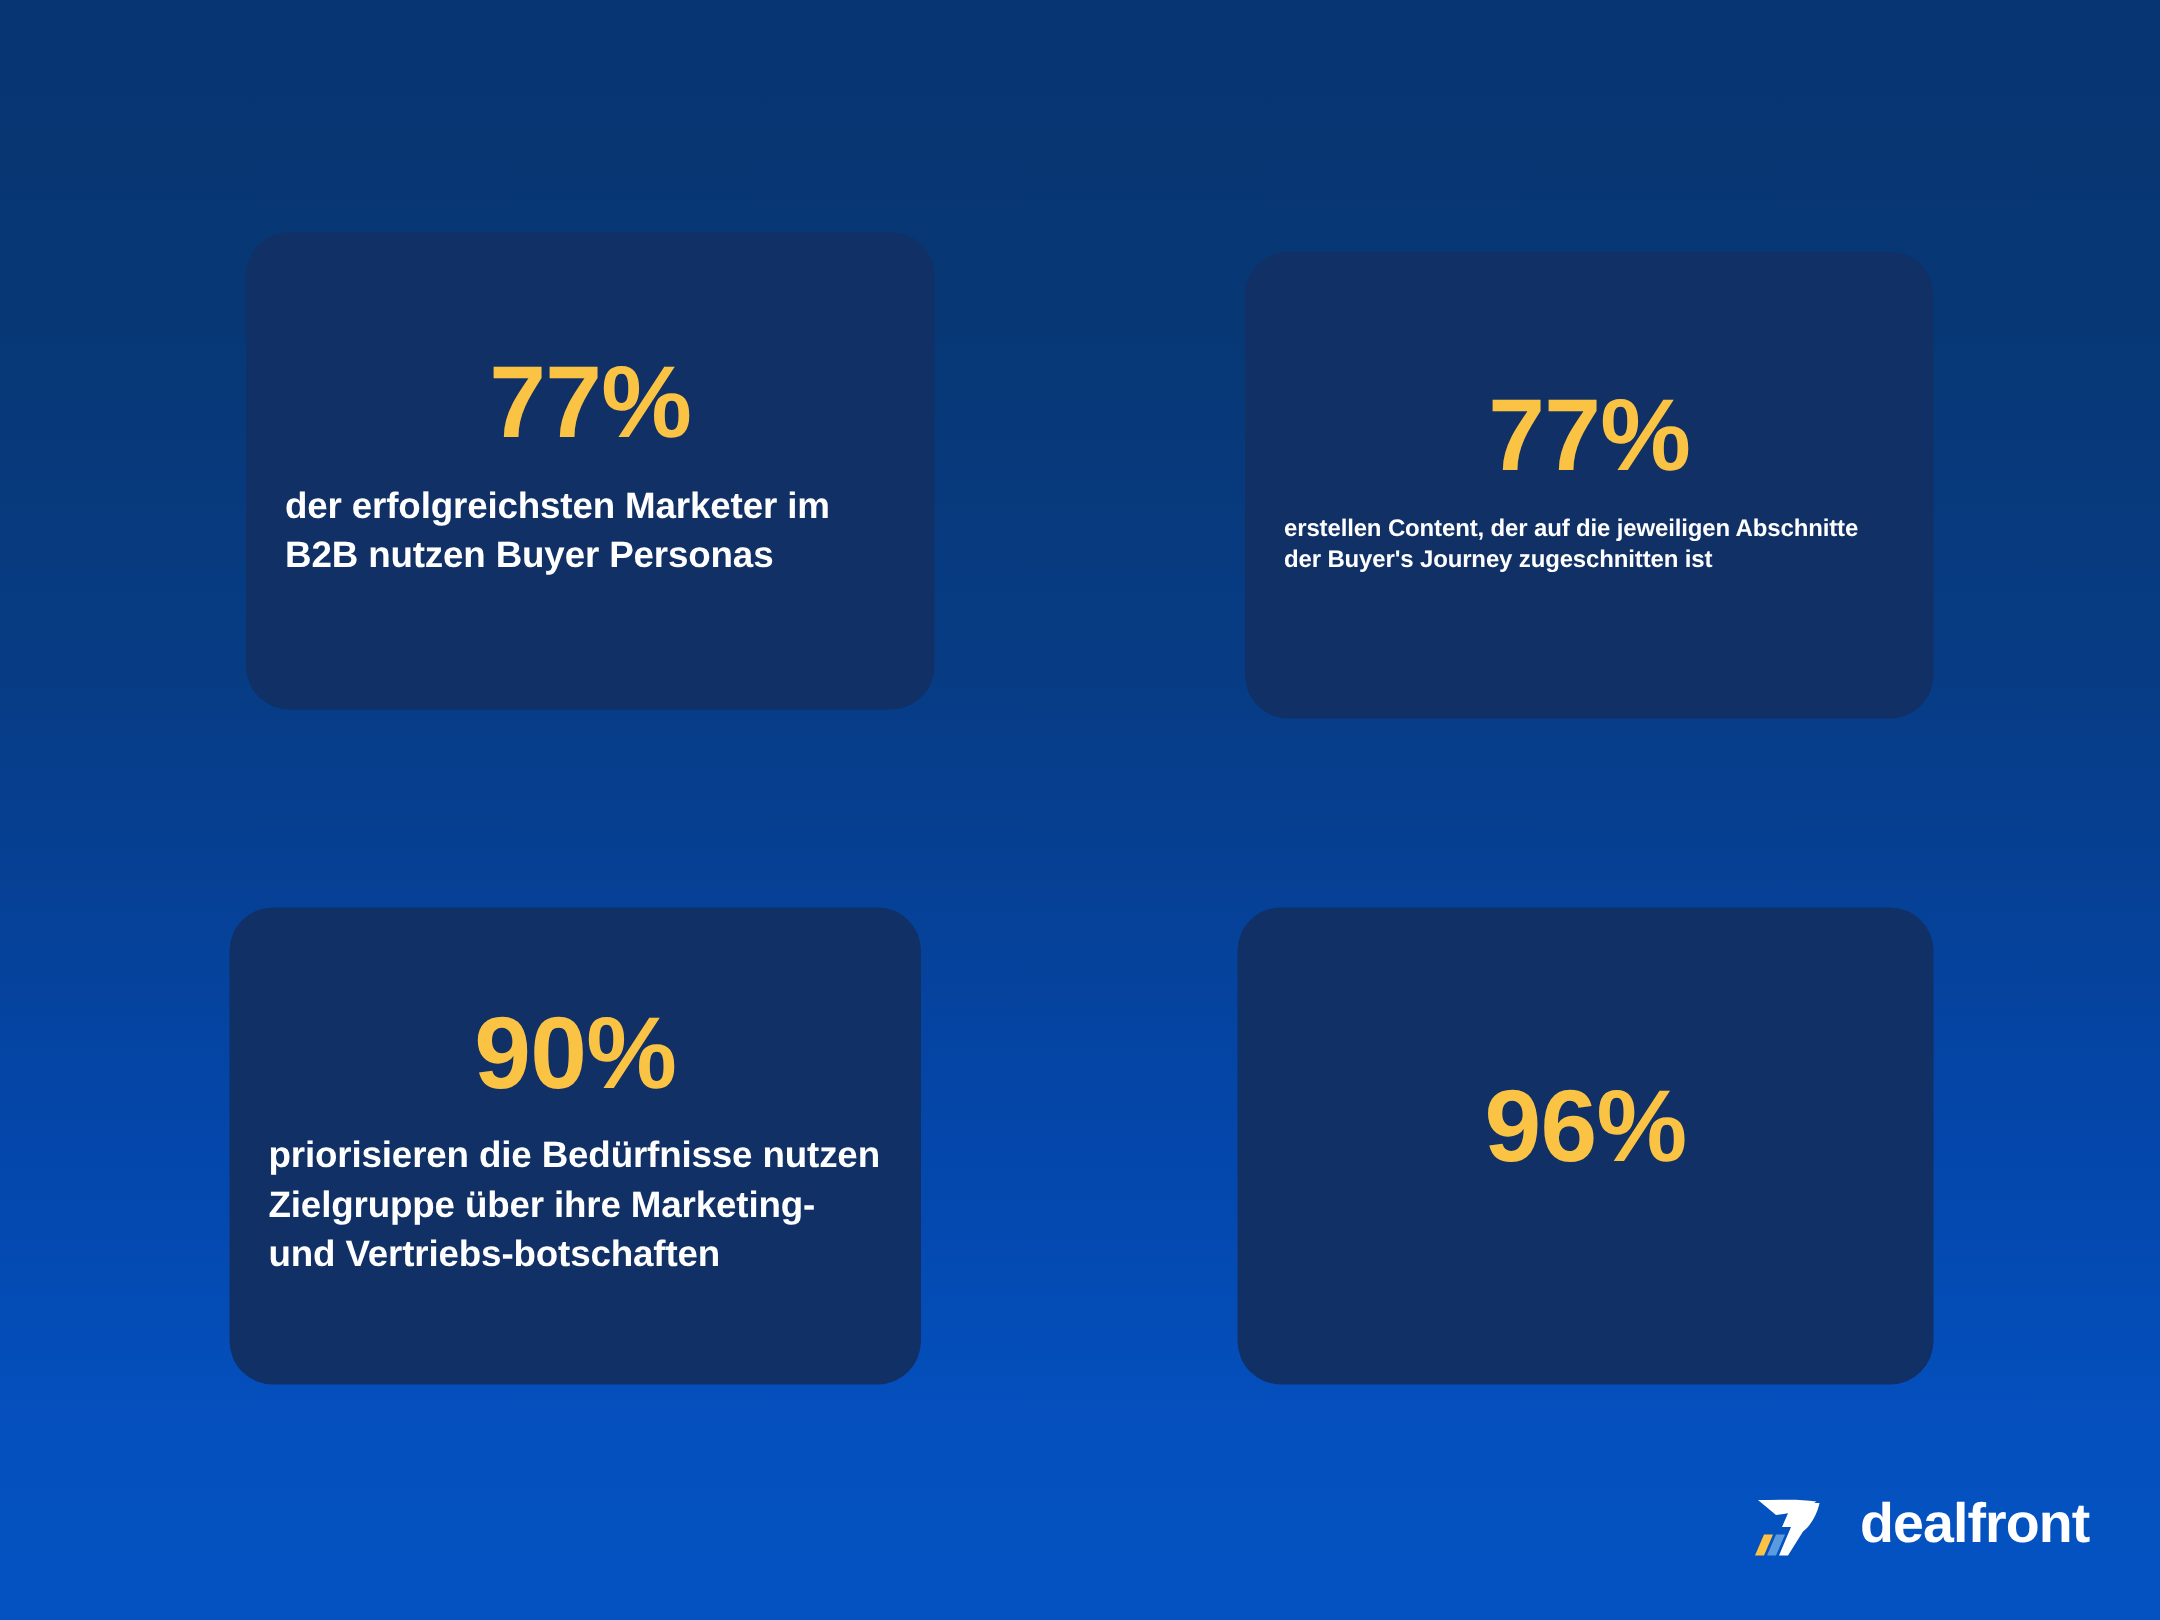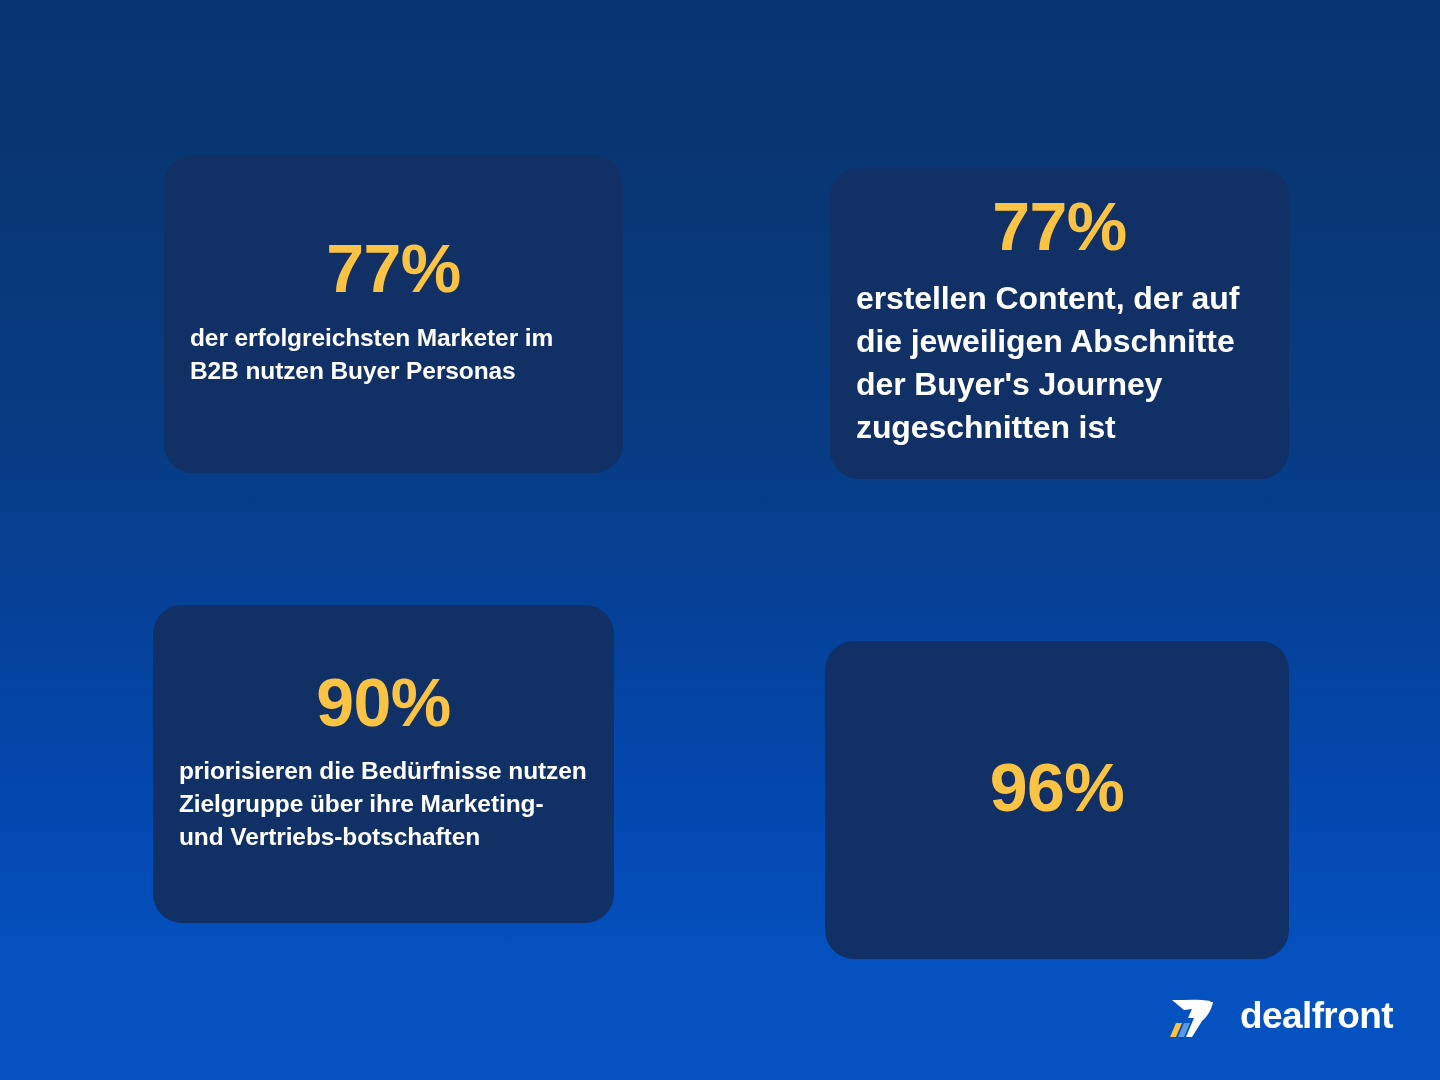--- a/index.html
+++ b/index.html
@@ -47,21 +47,21 @@
     align-items: center;
     justify-content: center;
     box-sizing: border-box;
     padding: 16px 26px 22px 26px;
   }
 
   
   .card-1 { left: 11px;  top: 0px;   width: 459px; height: 318px; }
   .card-2 { left: 677px; top: 13px;  width: 459px; height: 311px; }
   .card-3 { left: 0px;   top: 450px; width: 461px; height: 318px; }
-  .card-4 { left: 672px; top: 450px; width: 464px; height: 318px; margin-top: 36px; }
+  .card-4 { left: 672px; top: 450px; width: 464px; height: 318px; }
 
   .stat-value {
     color: #FBC344;
     font-size: 68px;
     font-weight: 700;
     line-height: 1.02;
     letter-spacing: -0.5px;
     margin: 0 0 18px 0;
     text-align: left;
     white-space: nowrap;
@@ -71,21 +71,21 @@
 
   .stat-desc {
     color: #FFFFFF;
     font-size: 24.5px;
     font-weight: 700;
     line-height: 1.34;
     margin: 0;
     letter-spacing: -0.1px;
   }
 
-  .card-2 .stat-desc { font-size: 32px; }
+  .card-2 .stat-desc { font-size: 16px; }
 
   
   .logo {
     position: absolute;
     left: 1168px;
     top: 993px;
     height: 48px;
     display: flex;
     align-items: center;
     gap: 24px;

